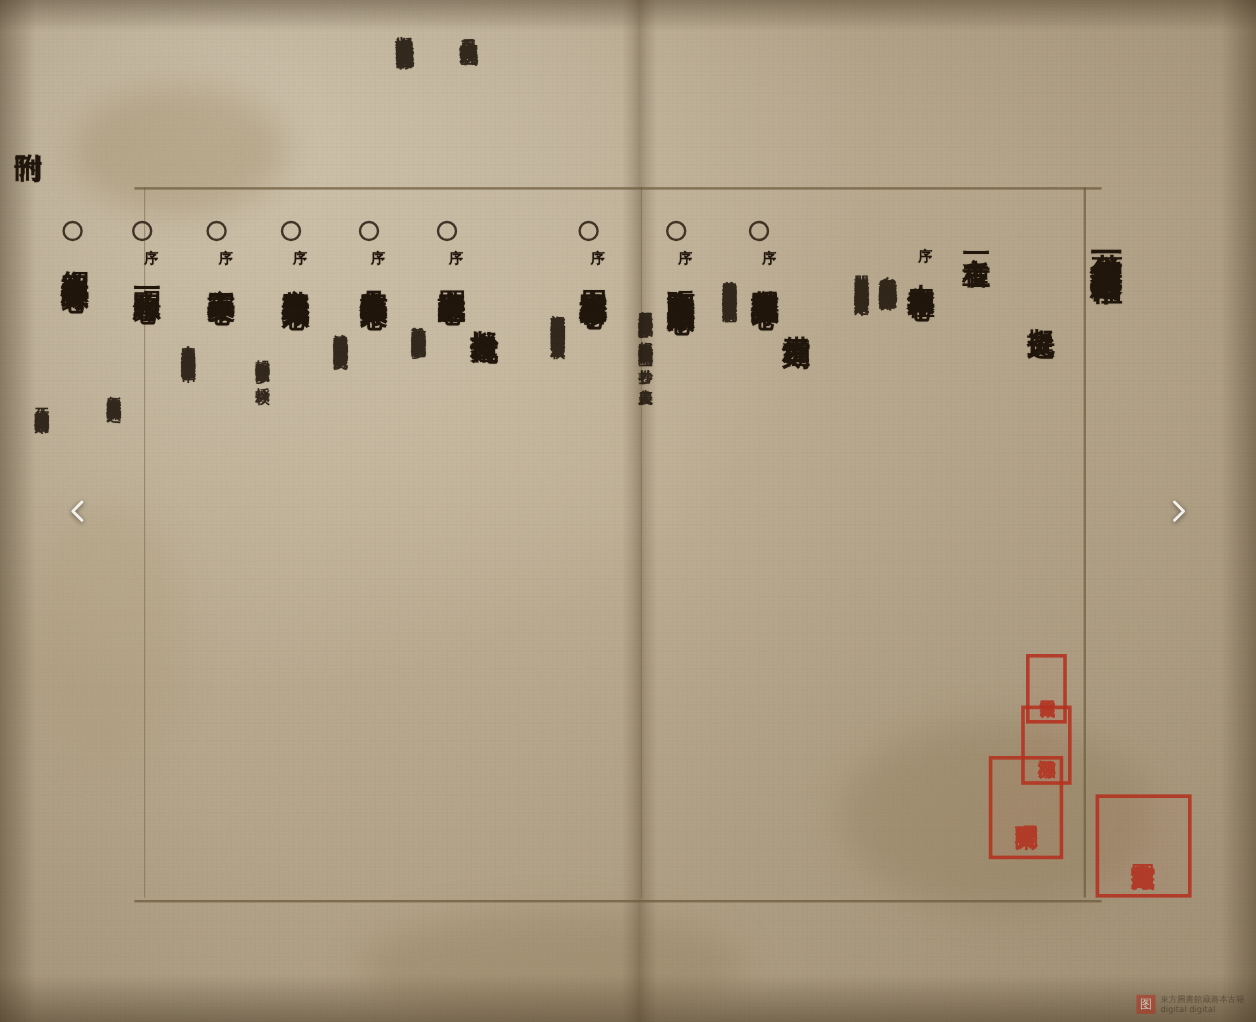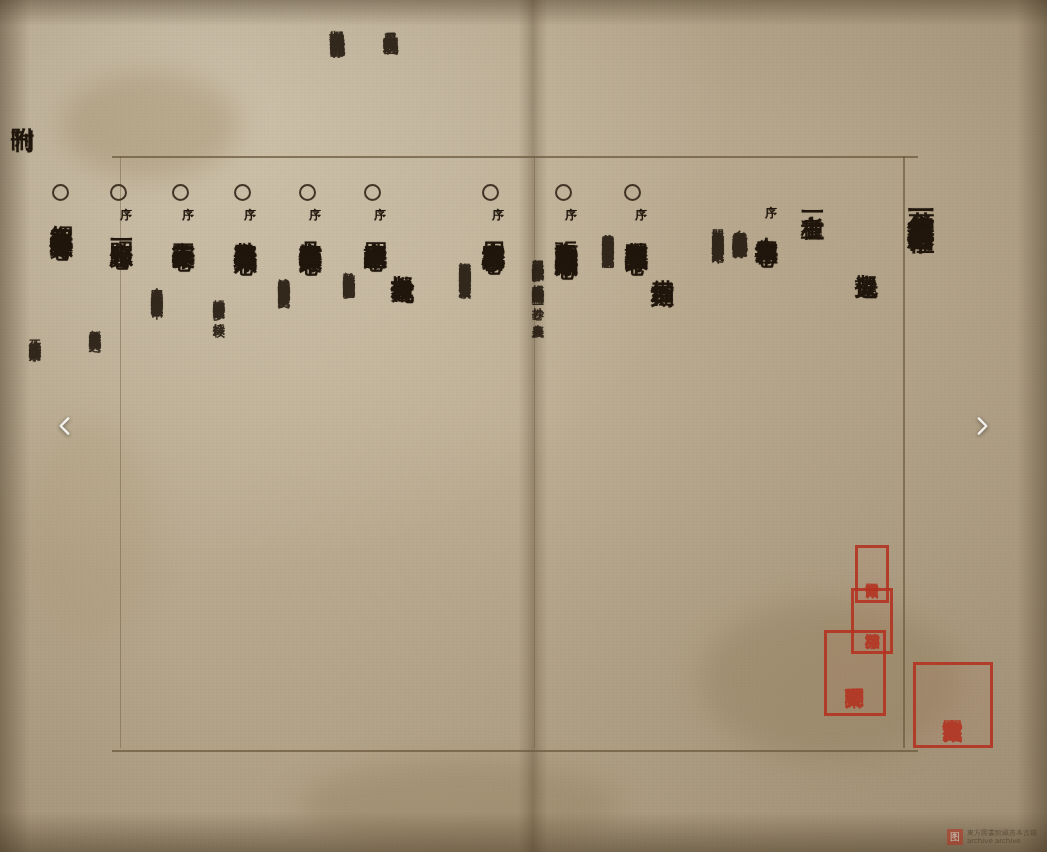--- a/index.html
+++ b/index.html
@@ -295,16 +295,16 @@
   </div>
   <div class="nav nav-next">
     <svg width="26" height="26" viewBox="0 0 24 24" fill="none" stroke="#ffffff" stroke-width="2.2" stroke-linecap="round" stroke-linejoin="round">
       <polyline points="9 5 16 12 9 19"></polyline>
     </svg>
   </div>
 
   <div class="watermark">
     <div class="wm-logo">图</div>
     <div class="wm-text">東方圖書館藏善本古籍
- archive archive</div>
+ digital digital</div>
   </div>
 
 </div>
 
 </body></html>

